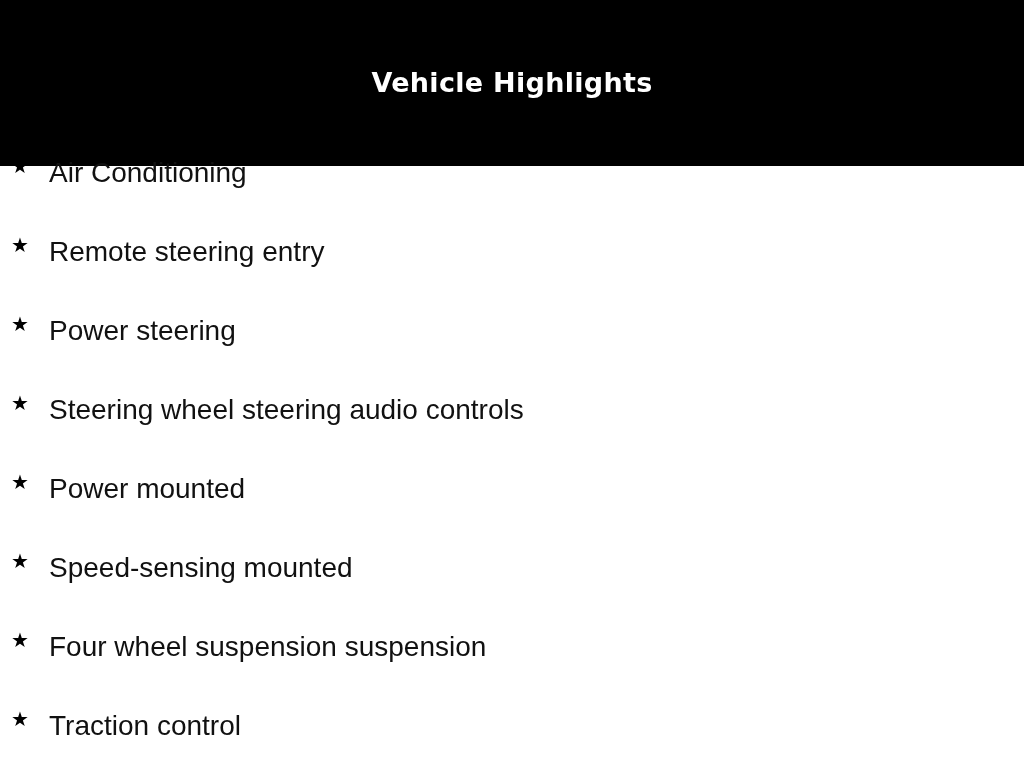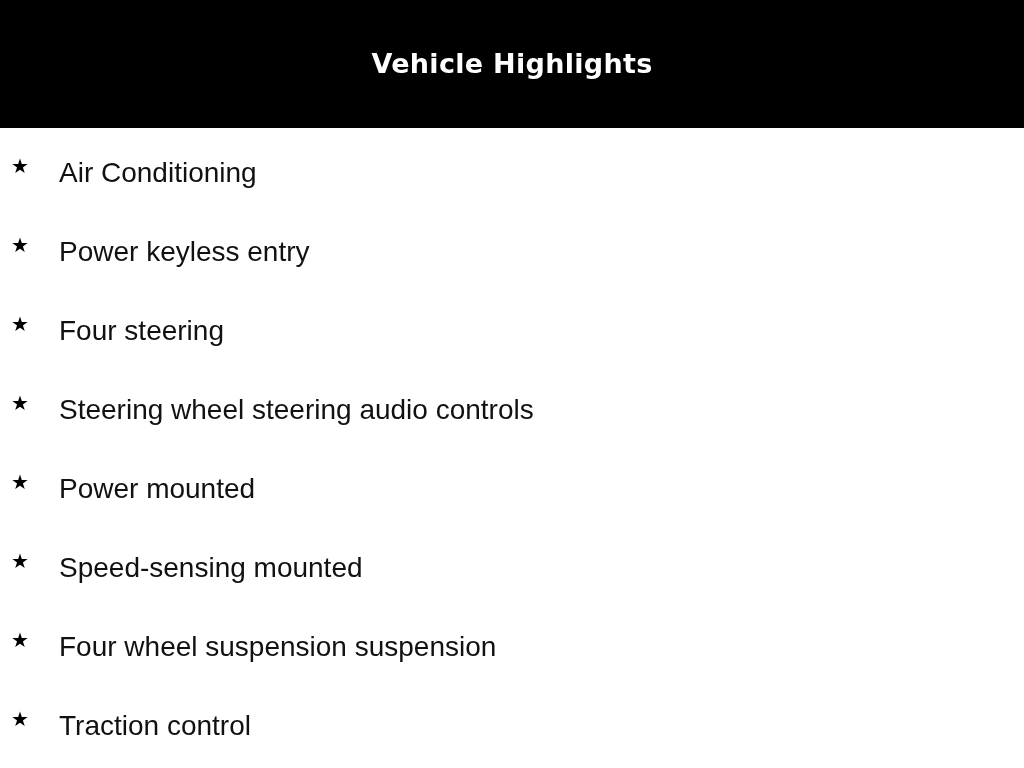--- a/index.html
+++ b/index.html
@@ -5,21 +5,21 @@
     html, body {
       margin: 0;
       padding: 0;
       width: 1024px;
       height: 768px;
       background: #ffffff;
       overflow: hidden;
     }
     .header {
       width: 1024px;
-      height: 128px;
+      height: 166px;
       background: #000000;
       display: flex;
       align-items: center;
       justify-content: center;
     }
     .header-title {
       color: #ffffff;
       font-family: "DejaVu Sans", sans-serif;
       font-weight: bold;
       font-size: 27px;
@@ -42,21 +42,21 @@
       position: absolute;
       left: 11px;
       font-family: "DejaVu Sans", sans-serif;
       font-size: 20px;
       color: #000000;
       top: 3px;
       line-height: 20px;
     }
     .item-label {
       position: absolute;
-      left: 59px;
+      left: 49px;
       font-family: "Liberation Sans", sans-serif;
       font-size: 28px;
       color: #111111;
       white-space: nowrap;
       top: 4px;
       line-height: 32px;
     }
   </style>
 </head>
 <body>
@@ -65,25 +65,25 @@
   <span class="header-title">Vehicle Highlights</span>
 </div>
 
 <ul class="list">
   <li class="list-item" style="top:153px">
     <span class="star">★</span>
     <span class="item-label">Air Conditioning</span>
   </li>
   <li class="list-item" style="top:232px">
     <span class="star">★</span>
-    <span class="item-label">Power keyless entry</span>
+    <span class="item-label">Remote steering entry</span>
   </li>
   <li class="list-item" style="top:311px">
     <span class="star">★</span>
-    <span class="item-label">Four steering</span>
+    <span class="item-label">Power steering</span>
   </li>
   <li class="list-item" style="top:390px">
     <span class="star">★</span>
     <span class="item-label">Steering wheel steering audio controls</span>
   </li>
   <li class="list-item" style="top:469px">
     <span class="star">★</span>
     <span class="item-label">Power mounted</span>
   </li>
   <li class="list-item" style="top:548px">

